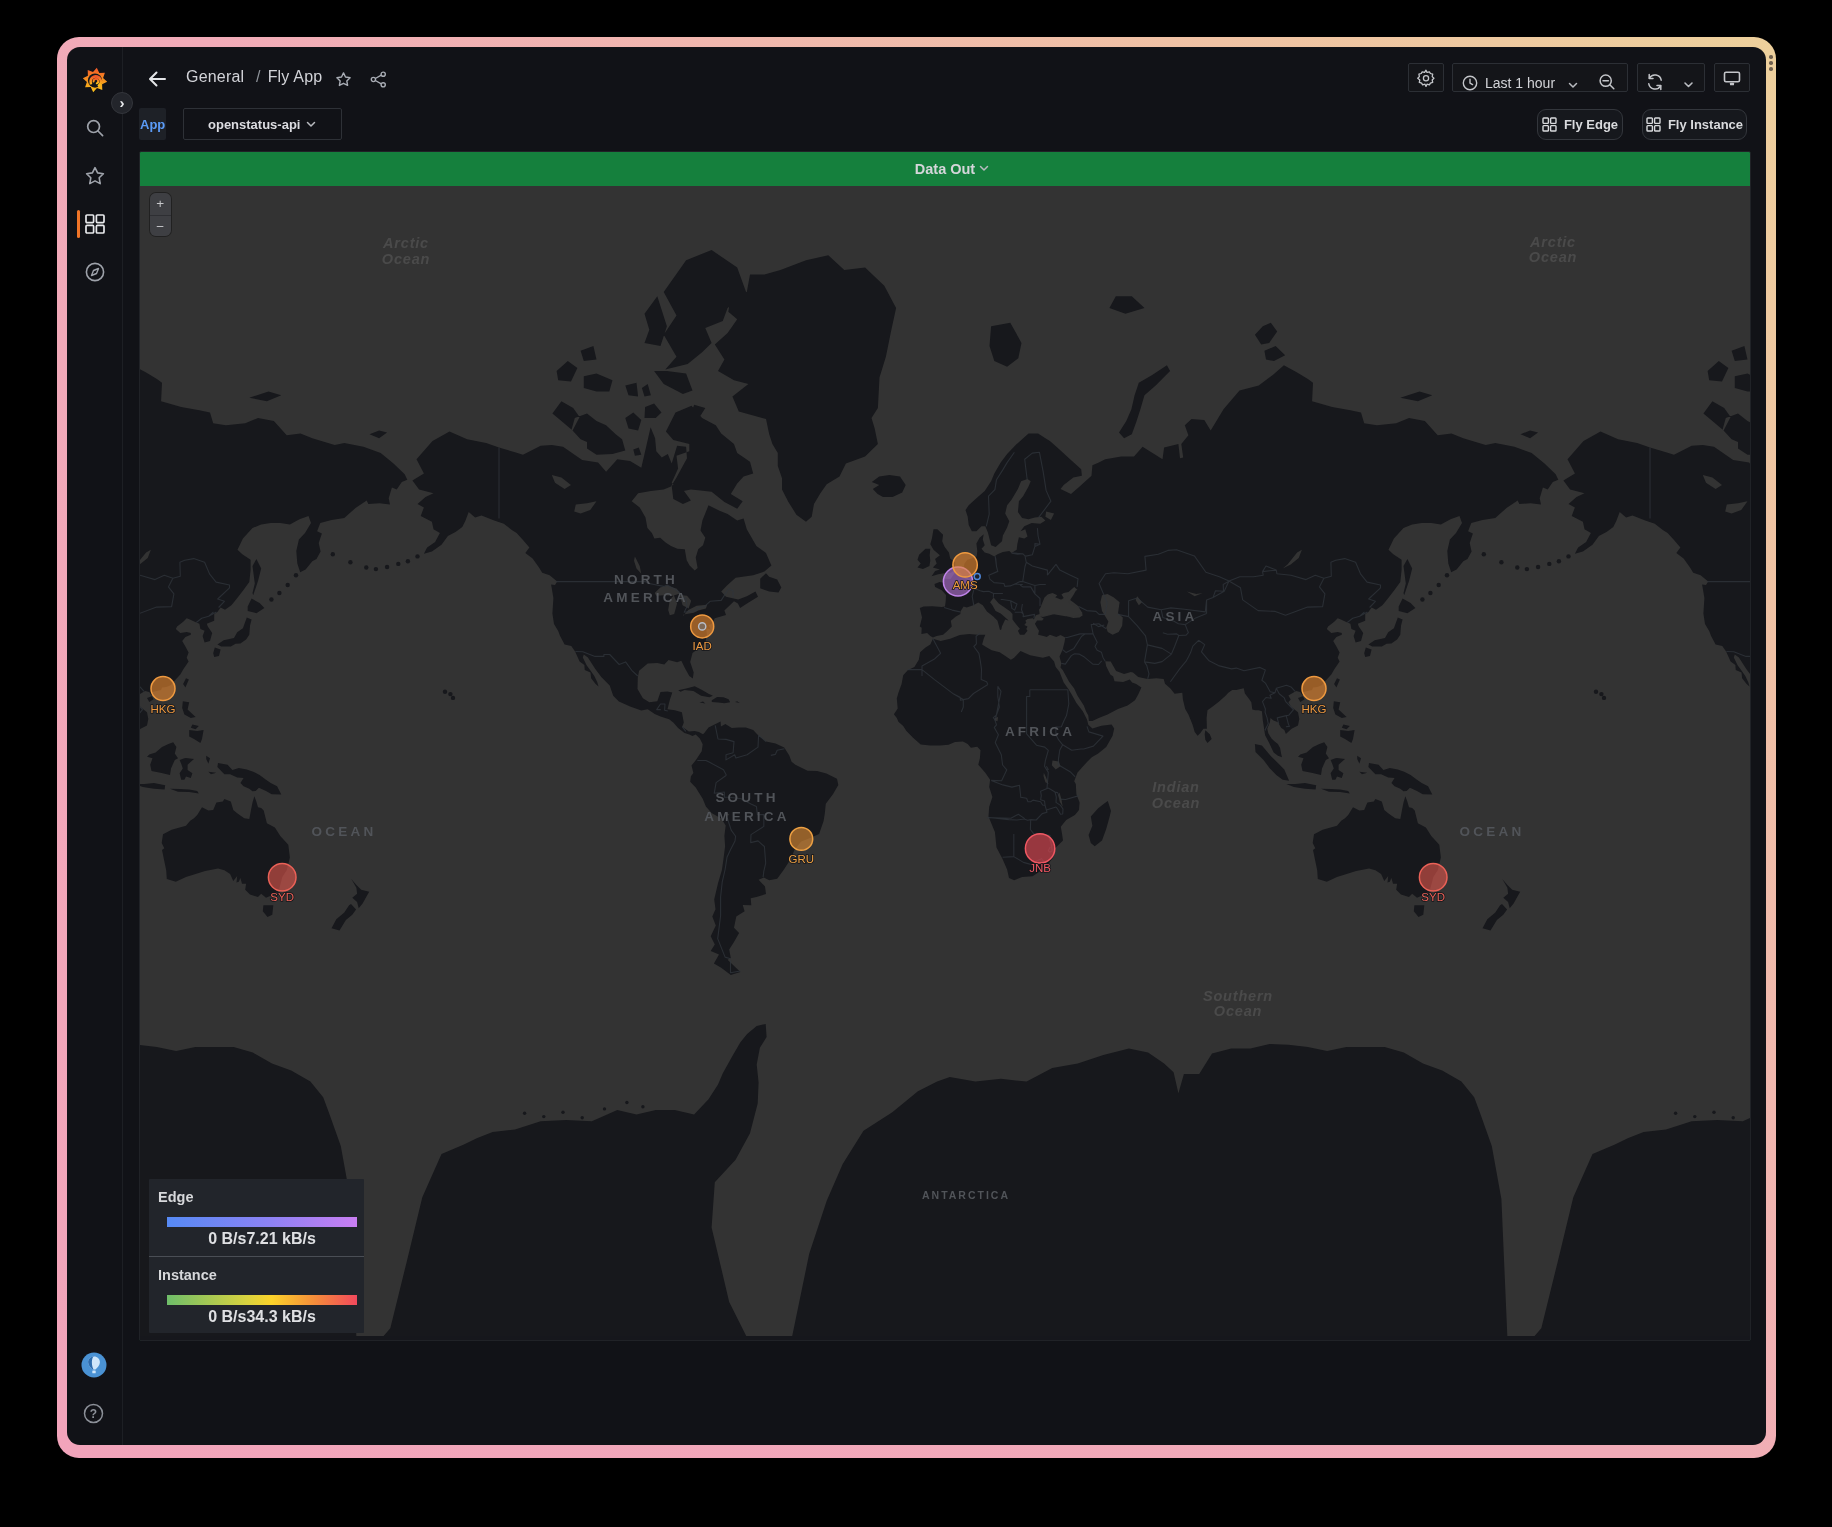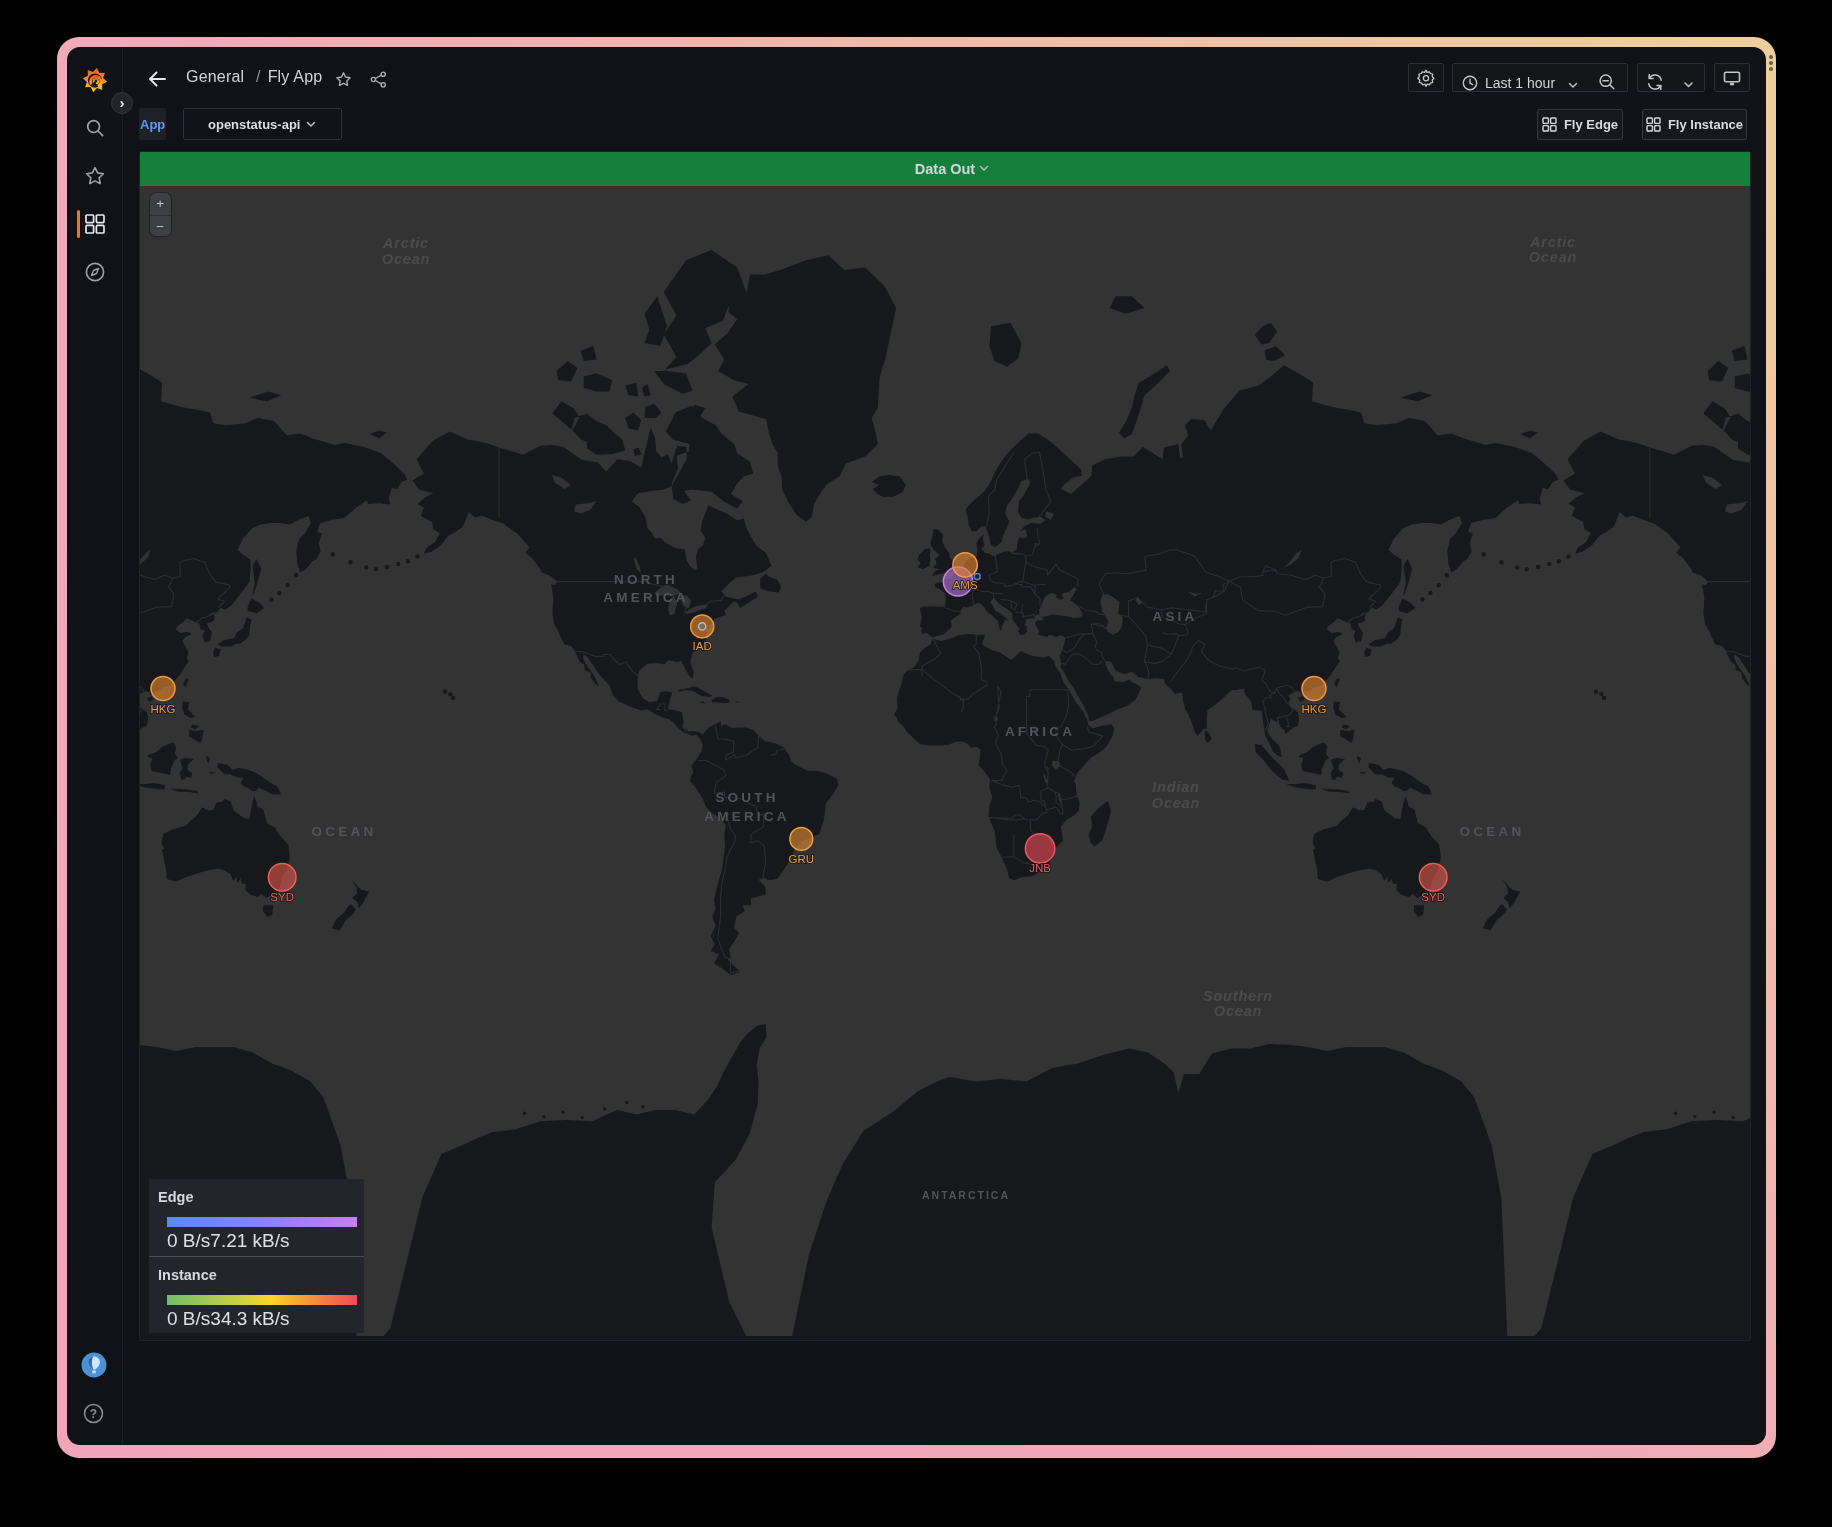--- a/index.html
+++ b/index.html
@@ -12,39 +12,39 @@
  color:#e8e9ec;text-align:center;font-size:15px;line-height:19px;font-weight:700}
 .navtxt{position:absolute;top:21px;left:119px;font-size:16px;color:#d2d3d8;letter-spacing:.2px;white-space:nowrap}
 .navtxt .sl{color:#8e9299;margin:0 7px}
 .tbtn{position:absolute;height:29px;border:1px solid #2c2f35;border-radius:2px;background:#141519;display:flex;align-items:center;justify-content:center;color:#c7c9cd}
 .grp{display:flex;align-items:flex-end}
 .vr{width:1px;background:#2c2f35}
 .ttxt{font-size:14px;font-weight:500;color:#d3d4d8;padding:0 12px 0 7px}
 .chip{position:absolute;height:32px;border-radius:2px;display:flex;align-items:center}
 .applbl{left:72px;top:61px;background:#1e2127;padding:0 1px;font-size:13px;font-weight:600;color:#5b9bf7}
 .varbox{left:116px;top:61px;border:1px solid #2e3137;background:#111217;padding:0 24px;font-size:13px;font-weight:600;color:#dcdce1}
-.flybtn{position:absolute;top:62px;height:31px;border:1px solid #33363c;background:#16181d;border-radius:2px;display:flex;align-items:center;gap:7px;font-size:13px;font-weight:600;color:#d9dadd;white-space:nowrap}
+.flybtn{position:absolute;top:62px;height:31px;border:1px solid #33363c;background:#16181d;border-radius:9px;display:flex;align-items:center;gap:7px;font-size:13px;font-weight:600;color:#d9dadd;white-space:nowrap}
 .panel{position:absolute;left:72px;top:104px;width:1612px;height:1190px;background:#15803d;border:1px solid #202227;border-radius:2px}
 .phead{position:absolute;left:0;top:0;width:100%;height:34px;display:flex;align-items:center;justify-content:center;
  font-size:14.5px;font-weight:600;color:#d5d6da}
 .pmap{position:absolute;left:0px;top:34px;width:1610px;height:1154px;overflow:hidden}
 svg.map{position:absolute;left:0;top:0}
 .olab{fill:#4c4c4c;font-family:"Liberation Sans",sans-serif;font-size:14.5px;font-style:italic;font-weight:700;text-anchor:middle;letter-spacing:.8px;opacity:.95}
 .clab{fill:#515459;font-family:"Liberation Sans",sans-serif;font-size:13.5px;font-weight:700;text-anchor:middle;letter-spacing:3.2px}
 .clab2{fill:#515459;font-family:"Liberation Sans",sans-serif;font-size:10.5px;font-weight:700;text-anchor:middle;letter-spacing:2px}
 .mlab{font-family:"Liberation Sans",sans-serif;font-size:11.5px;font-weight:500;text-anchor:middle;paint-order:stroke;stroke:#15161a;stroke-width:1.6px}
 .zoomctl{position:absolute;left:10px;top:7px;width:20.5px;border-radius:6px;overflow:hidden;box-shadow:0 0 0 1px rgba(0,0,0,.35)}
 .zbtn{width:20.5px;height:21.5px;background:#3e3f43;color:#c6c7ca;font-size:13.5px;font-weight:400;text-align:center;line-height:21px}
 .zbtn+.zbtn{border-top:1px solid #2e2f33}
 .legend{position:absolute;left:9px;top:993px;width:215px;background:#22252b;z-index:10;border-radius:1px}
 .lsec{padding:10px 0 12px 0}
 .lsec+.lsec{border-top:1px solid #4a4e55}
 .ltit{margin-left:9px;font-size:14.5px;font-weight:600;color:#d7d8db;margin-bottom:12px}
 .lbar{height:9.5px;margin:0 7px 3px 18px}
-.lrow{display:flex;justify-content:flex-start;margin:0 7px 0 18px;font-size:19px;font-weight:400;color:#dfe0e3}
+.lrow{display:flex;justify-content:center;margin:0 7px 0 18px;font-size:16px;font-weight:700;color:#dfe0e3}
 .bar-edge{background:linear-gradient(90deg,#568af5,#8e82f4 55%,#c97ef2)}
 .bar-inst{background:linear-gradient(90deg,#6fbe6a,#d8d23f 42%,#fbd32a 55%,#f58c3b 78%,#f2495c)}
 </style></head><body>
 <div class="win">
     <div class="dot3" style="left:1712px;top:18px"></div>
     <div class="dot3" style="left:1712px;top:24px"></div>
     <div class="dot3" style="left:1712px;top:30px"></div>
     <div class="app">
       <div class="sidebar"></div>
       <div class="icon" style="left:15px;top:20px;width:26px;height:26px"><svg width="26" height="26" viewBox="0 0 26 26" fill="none" style="">

